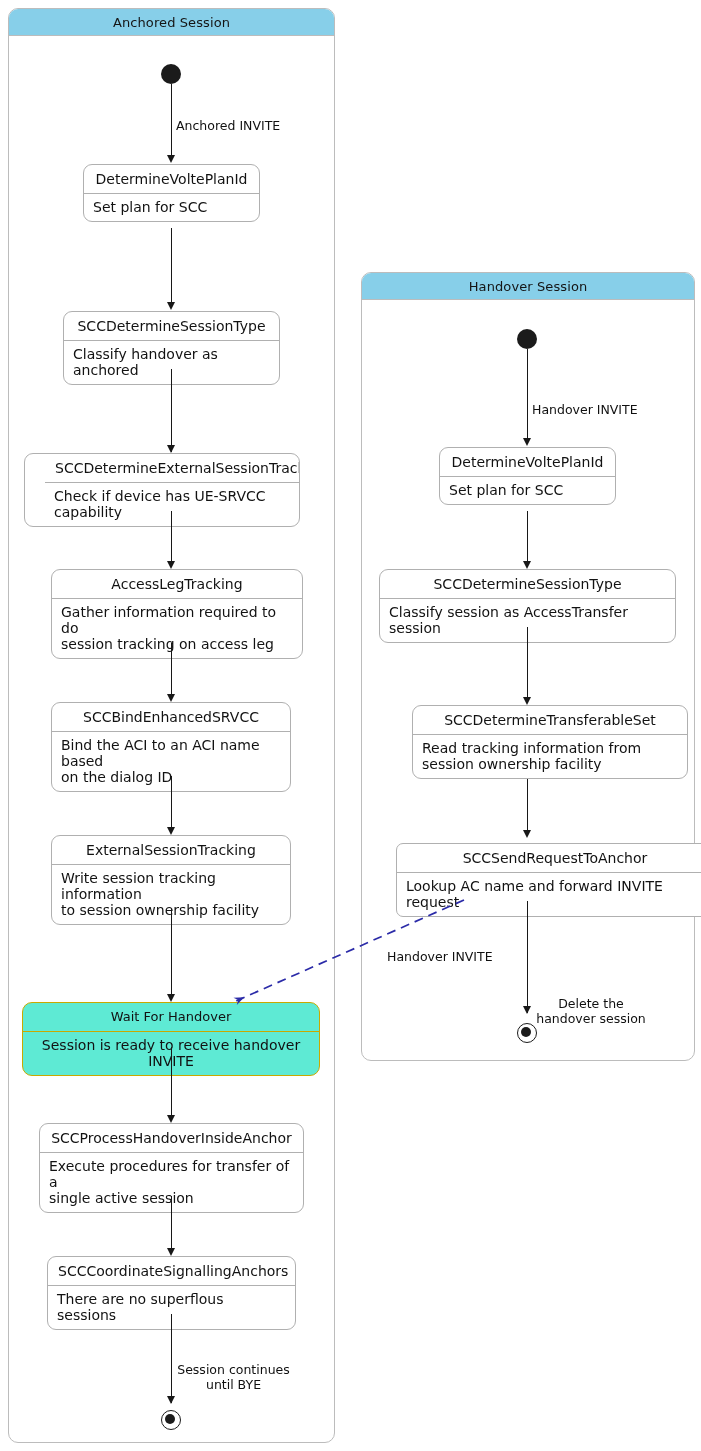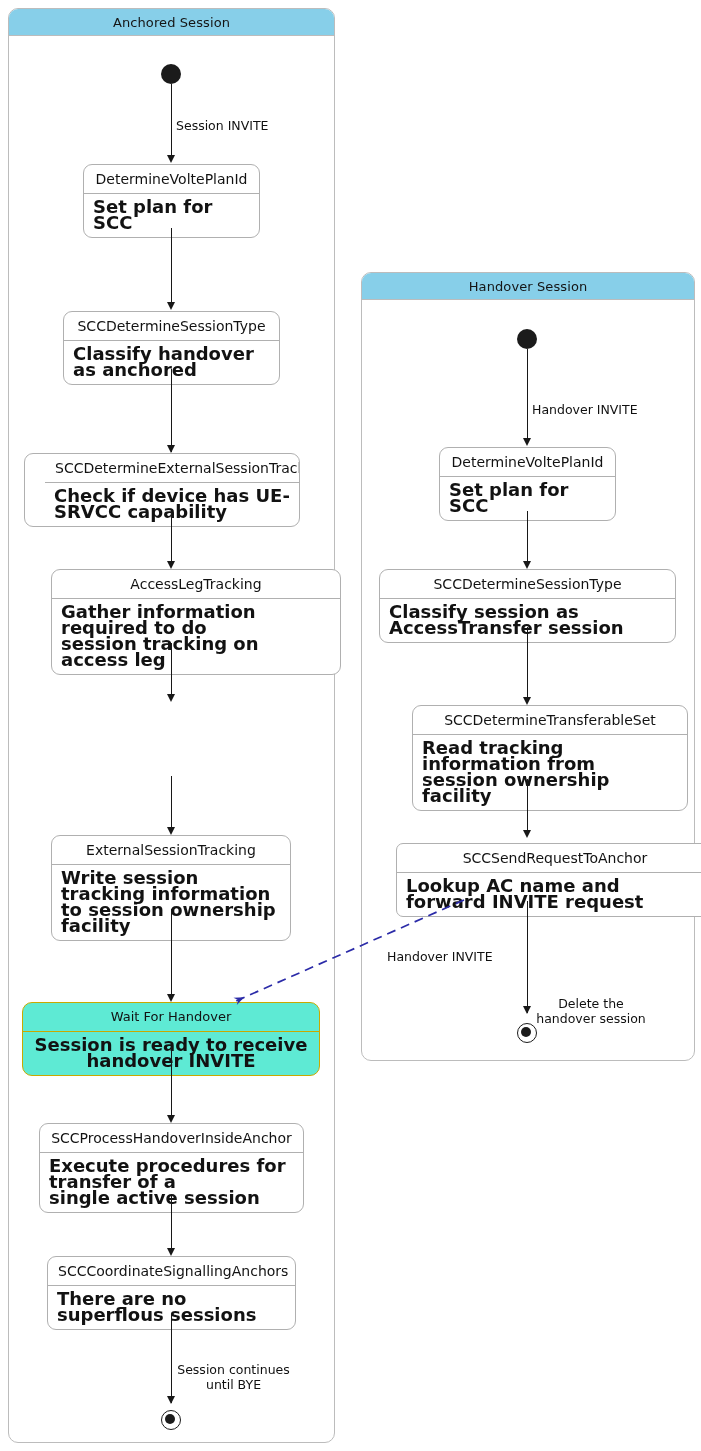--- a/index.html
+++ b/index.html
@@ -62,27 +62,26 @@
     line-height: 16px;
     white-space: nowrap;
   }
   .node-divider {
     height: 1px;
     background: #b0b0b0;
     width: 100%;
   }
   .node-desc {
     box-sizing: border-box;
-    font-size: 18px;
+    font-size: 14px;
     color: #121212;
     padding: 5px 9px 6px;
     line-height: 16px;
     text-align: left;
     white-space: pre-line;
-    font-weight: bold;
   }
 
   
   .node.highlight {
     background: #5eead4;
     border: 1px solid #c9a900;
     border-radius: 10px;
   }
   .node.highlight .node-divider { background: #c9a900; }
   .node.highlight .node-title { font-size: 13px; }
@@ -154,21 +153,21 @@
 <div id="canvas">
 
   <div class="partition" style="left:8px; top:8px; width:327px; height:1435px;">
     <div class="partition-header">Anchored Session</div>
   </div>
 
   <div class="start-node" style="left:161px; top:64px;"></div>
 
   <div class="edge" style="left:171px; top:84px; height:76px;"></div>
   <div class="arrowhead" style="left:167px; top:155px;"></div>
-  <div class="edge-label" style="left:176px; top:118px;">Session INVITE</div>
+  <div class="edge-label" style="left:176px; top:118px;">Anchored INVITE</div>
 
   <div class="node" style="left:83px; top:164px; width:177px;">
     <div class="node-title">DetermineVoltePlanId</div>
     <div class="node-divider"></div>
     <div class="node-desc">Set plan for SCC</div>
   </div>
 
   <div class="edge" style="left:171px; top:228px; height:80px;"></div>
   <div class="arrowhead" style="left:167px; top:302px;"></div>
 
@@ -183,30 +182,36 @@
 
   <div class="node" style="left:24px; top:453px; width:276px;padding-left:20px;">
     <div class="node-title">SCCDetermineExternalSessionTracking</div>
     <div class="node-divider"></div>
     <div class="node-desc">Check if device has UE-SRVCC capability</div>
   </div>
 
   <div class="edge" style="left:171px; top:511px; height:56px;"></div>
   <div class="arrowhead" style="left:167px; top:561px;"></div>
 
-  <div class="node" style="left:51px; top:569px; width:290px;">
+  <div class="node" style="left:51px; top:569px; width:252px;">
     <div class="node-title">AccessLegTracking</div>
     <div class="node-divider"></div>
     <div class="node-desc">Gather information required to do
 session tracking on access leg</div>
   </div>
 
   <div class="edge" style="left:171px; top:643px; height:57px;"></div>
   <div class="arrowhead" style="left:167px; top:694px;"></div>
 
+  <div class="node" style="left:51px; top:702px; width:240px;">
+    <div class="node-title">SCCBindEnhancedSRVCC</div>
+    <div class="node-divider"></div>
+    <div class="node-desc">Bind the ACI to an ACI name based
+on the dialog ID</div>
+  </div>
 
   <div class="edge" style="left:171px; top:776px; height:57px;"></div>
   <div class="arrowhead" style="left:167px; top:827px;"></div>
 
   <div class="node" style="left:51px; top:835px; width:240px;">
     <div class="node-title">ExternalSessionTracking</div>
     <div class="node-divider"></div>
     <div class="node-desc">Write session tracking information
 to session ownership facility</div>
   </div>

